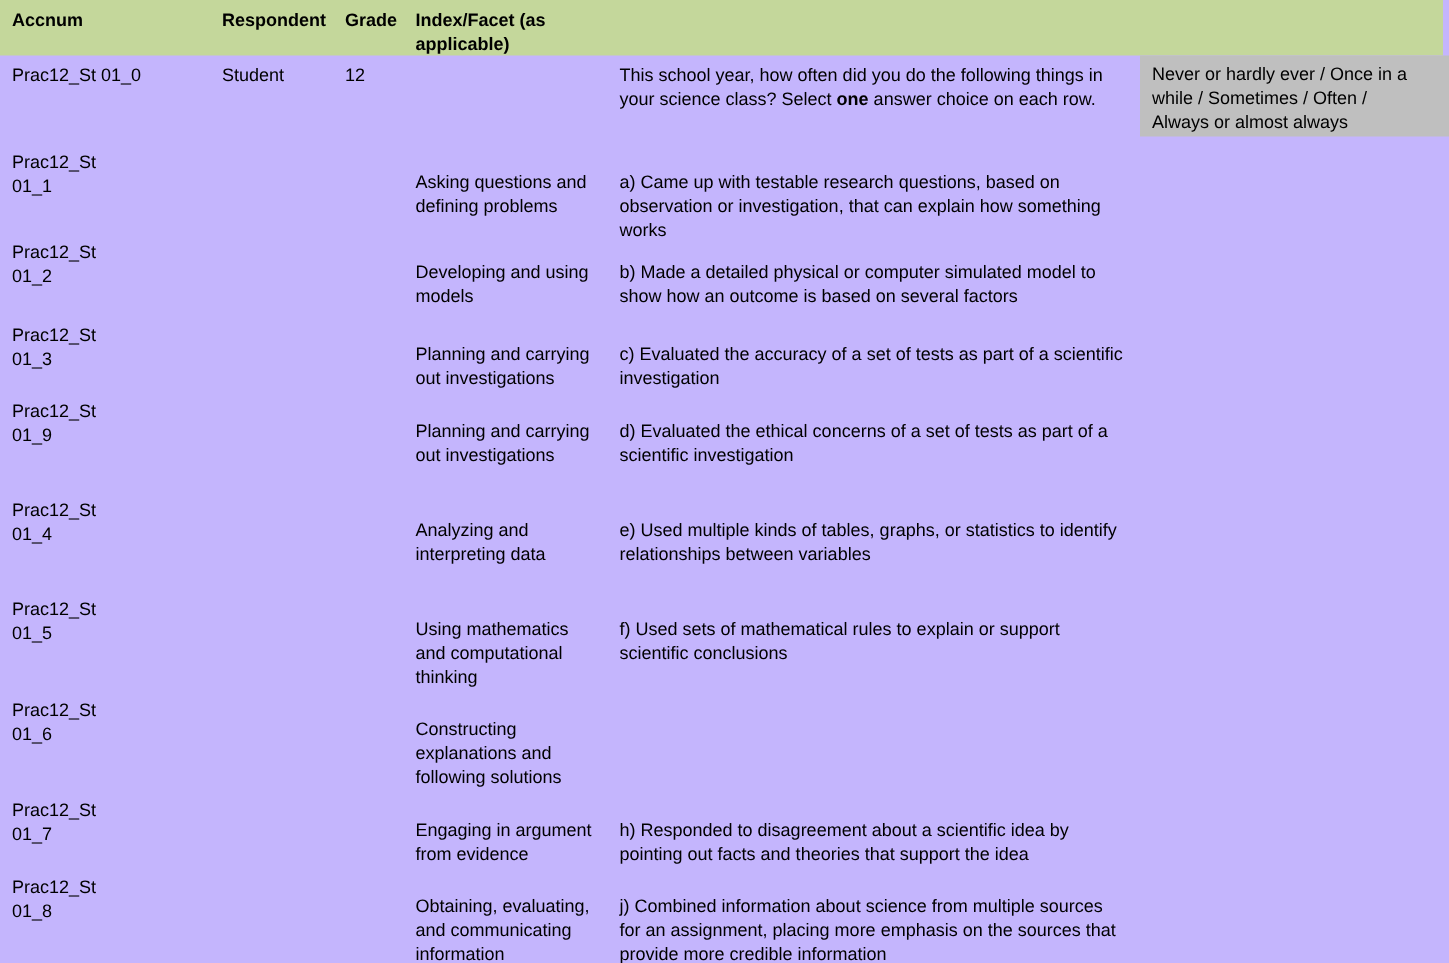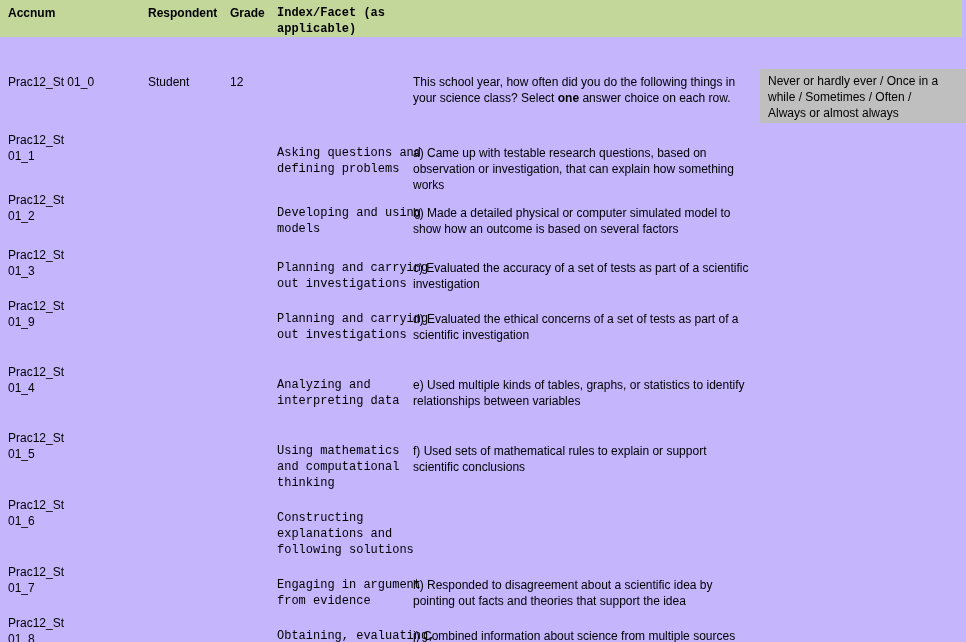--- a/index.html
+++ b/index.html
@@ -13,34 +13,34 @@
   .row { display: flex; align-items: flex-start; }
   .cell {
     flex: 0 0 auto;
     padding: 5px 8px 0 8px;
     white-space: pre;
     overflow: visible;
   }
   .c-accnum { width: 140px; }
   .c-resp   { width: 82px; }
   .c-grade  { width: 47px; }
-  .c-index  { width: 136px; font-family: Liberation Mono, monospace; }
+  .c-index  { width: 136px; }
   .c-item   { width: 355px; }
   .c-ropts  { width: 230px; padding: 0; }
 
   .header-row {
     height: 37px;
     width: 962px;
     background: var(--header-bg, #C4D79B);
     font-weight: bold;
   }
   .header-row .c-ropts { width: 202px; padding: 5px 8px 0 8px; }
 
   
-  #rows .row:nth-child(1)  { height: 58px; margin-top: 32px; }
+  #rows .row:nth-child(1)  { height: 58px; }
   #rows .row:nth-child(2)  { height: 60px; }
   #rows .row:nth-child(3)  { height: 55px; }
   #rows .row:nth-child(4)  { height: 51px; }
   #rows .row:nth-child(5)  { height: 66px; }
   #rows .row:nth-child(6)  { height: 66px; }
   #rows .row:nth-child(7)  { height: 67px; }
   #rows .row:nth-child(8)  { height: 67px; }
   #rows .row:nth-child(9)  { height: 51px; }
   #rows .row:nth-child(10) { height: 64px; }
 

